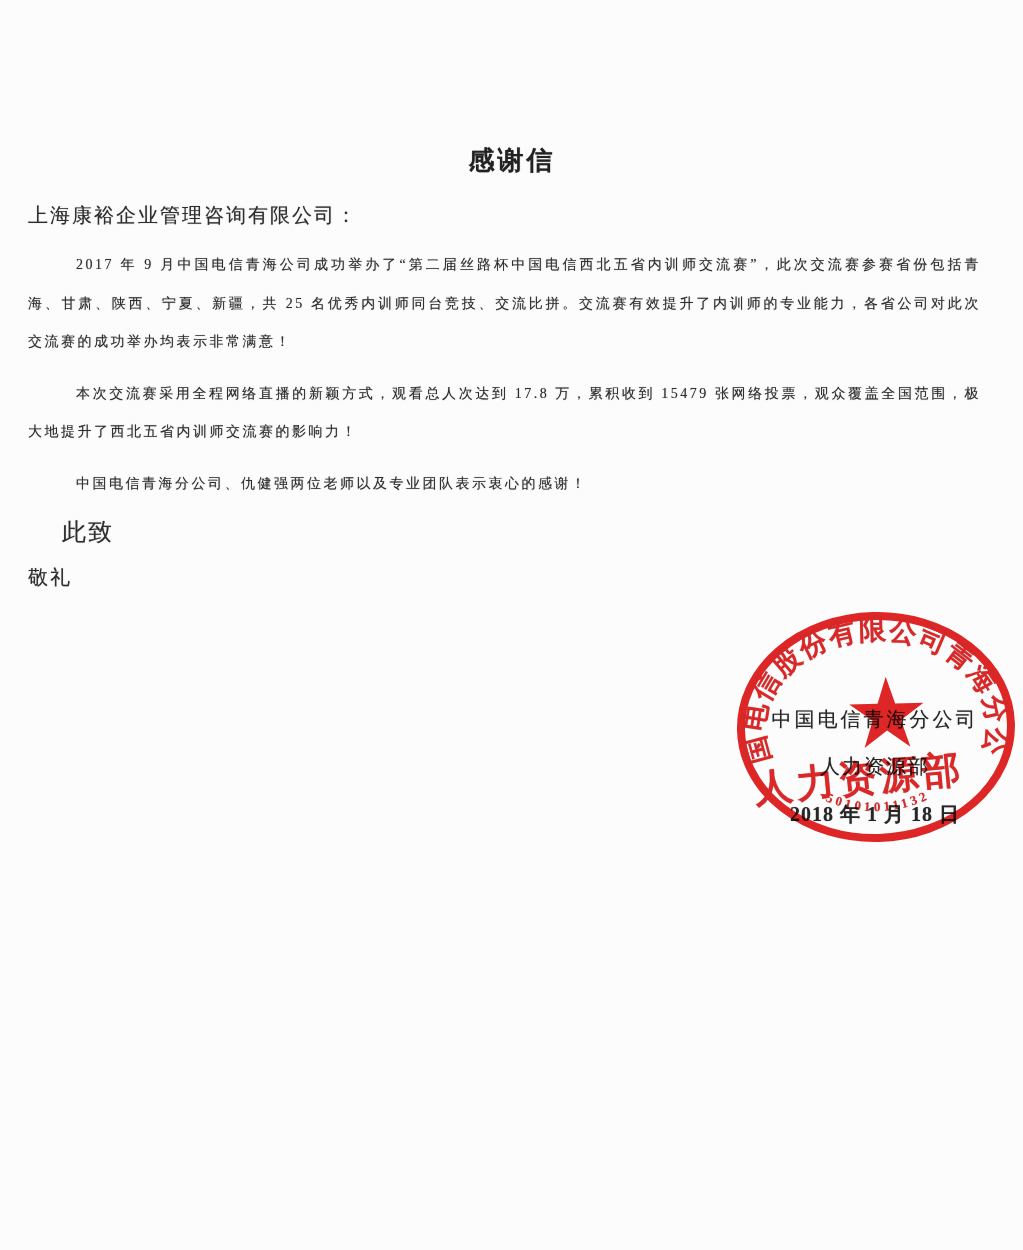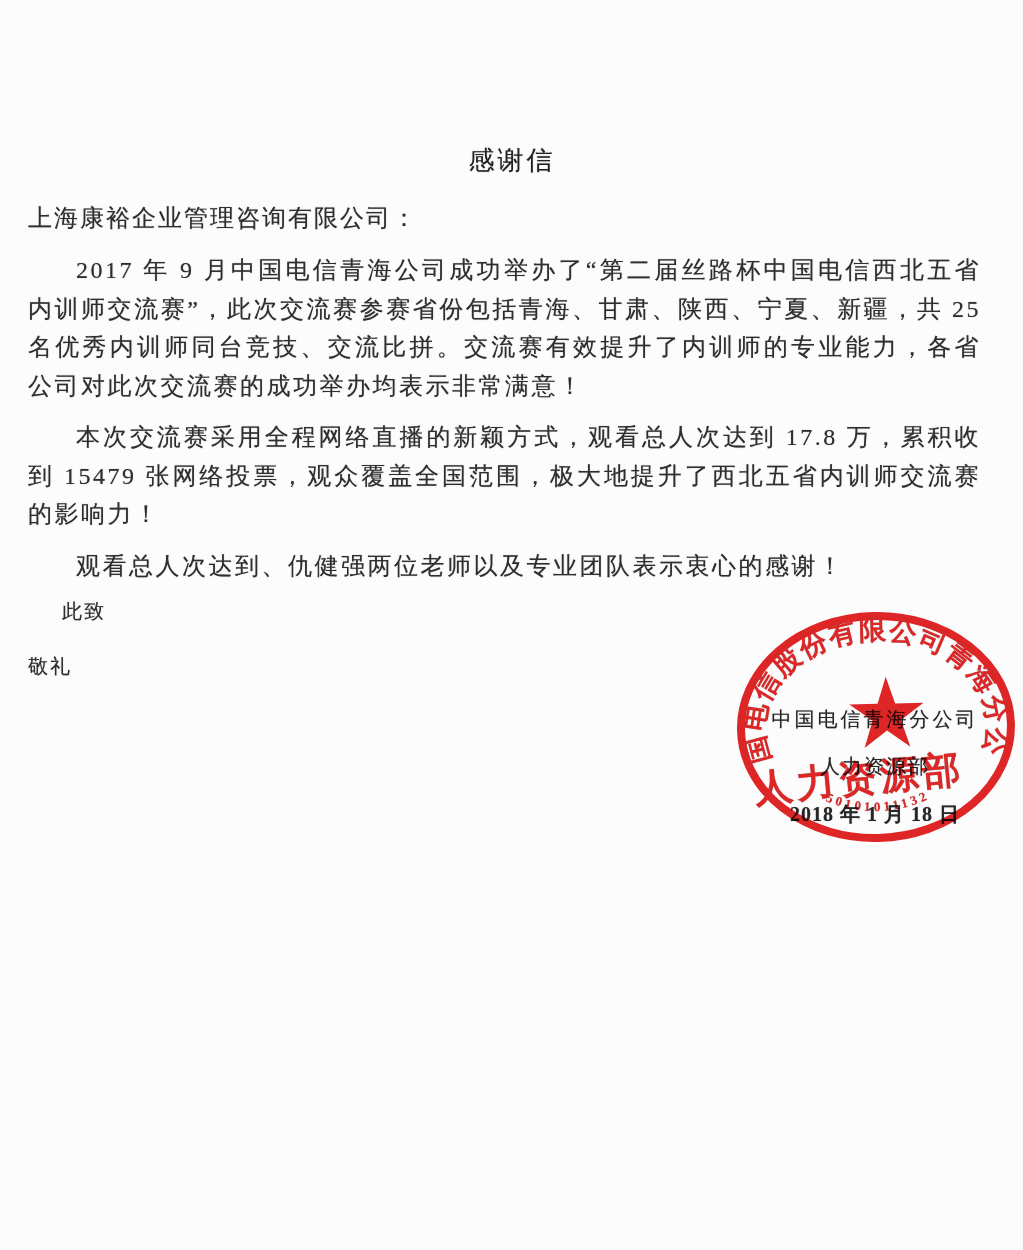--- a/index.html
+++ b/index.html
@@ -19,44 +19,44 @@
     text-shadow: 0 0 1px rgba(70,70,70,0.55);
   }
   .content {
     position: absolute;
     left: 28px;
     top: 143px;
     width: 968px;
   }
   .letter-title {
     font-size: 26px;
-    font-weight: normal;
+    font-weight: bold;
     text-align: center;
     letter-spacing: 3px;
     margin: 0 0 24px 0;
     color: #222;
   }
   .salutation {
-    font-size: 24px;
+    font-size: 20px;
     letter-spacing: 2px;
     margin: 0 0 17px 0;
   }
   .para {
-    font-size: 24px;
+    font-size: 14px;
     line-height: 38.5px;
     letter-spacing: 2.5px;
     text-align: justify;
     text-indent: 48px;
     margin: 0 15px 13px 0;
   }
   .cizhi {
-    font-size: 20px;
+    font-size: 24px;
     letter-spacing: 2px;
     text-indent: 34px;
-    margin: 2px 0 28px 0;
+    margin: 2px 0 16px 0;
   }
   .jingli {
     font-size: 20px;
     letter-spacing: 2px;
     margin: 0;
     font-family: Liberation Serif, serif;
   }
   .signature {
     position: absolute;
     left: 728px;
@@ -85,21 +85,21 @@
 
 <div class="page">
 
   <div class="content">
     <h1 class="letter-title">感谢信</h1>
 
     <p class="salutation">上海康裕企业管理咨询有限公司：</p>
 
     <p class="para">2017 年 9 月中国电信青海公司成功举办了“第二届丝路杯中国电信西北五省内训师交流赛”，此次交流赛参赛省份包括青海、甘肃、陕西、宁夏、新疆，共 25 名优秀内训师同台竞技、交流比拼。交流赛有效提升了内训师的专业能力，各省公司对此次交流赛的成功举办均表示非常满意！</p>
     <p class="para">本次交流赛采用全程网络直播的新颖方式，观看总人次达到 17.8 万，累积收到 15479 张网络投票，观众覆盖全国范围，极大地提升了西北五省内训师交流赛的影响力！</p>
-    <p class="para">观看总人次达到、仇健强两位老师以及专业团队表示衷心的感谢！</p>
+    <p class="para">中国电信青海分公司、仇健强两位老师以及专业团队表示衷心的感谢！</p>
 
     <p class="cizhi">此致</p>
     <p class="jingli">敬礼</p>
   </div>
 
   <div class="signature">
     <div class="sig-company">中国电信青海分公司</div>
     <div class="sig-dept">人力资源部</div>
     <div class="sig-date">2018 年 1 月 18 日</div>
   </div>

